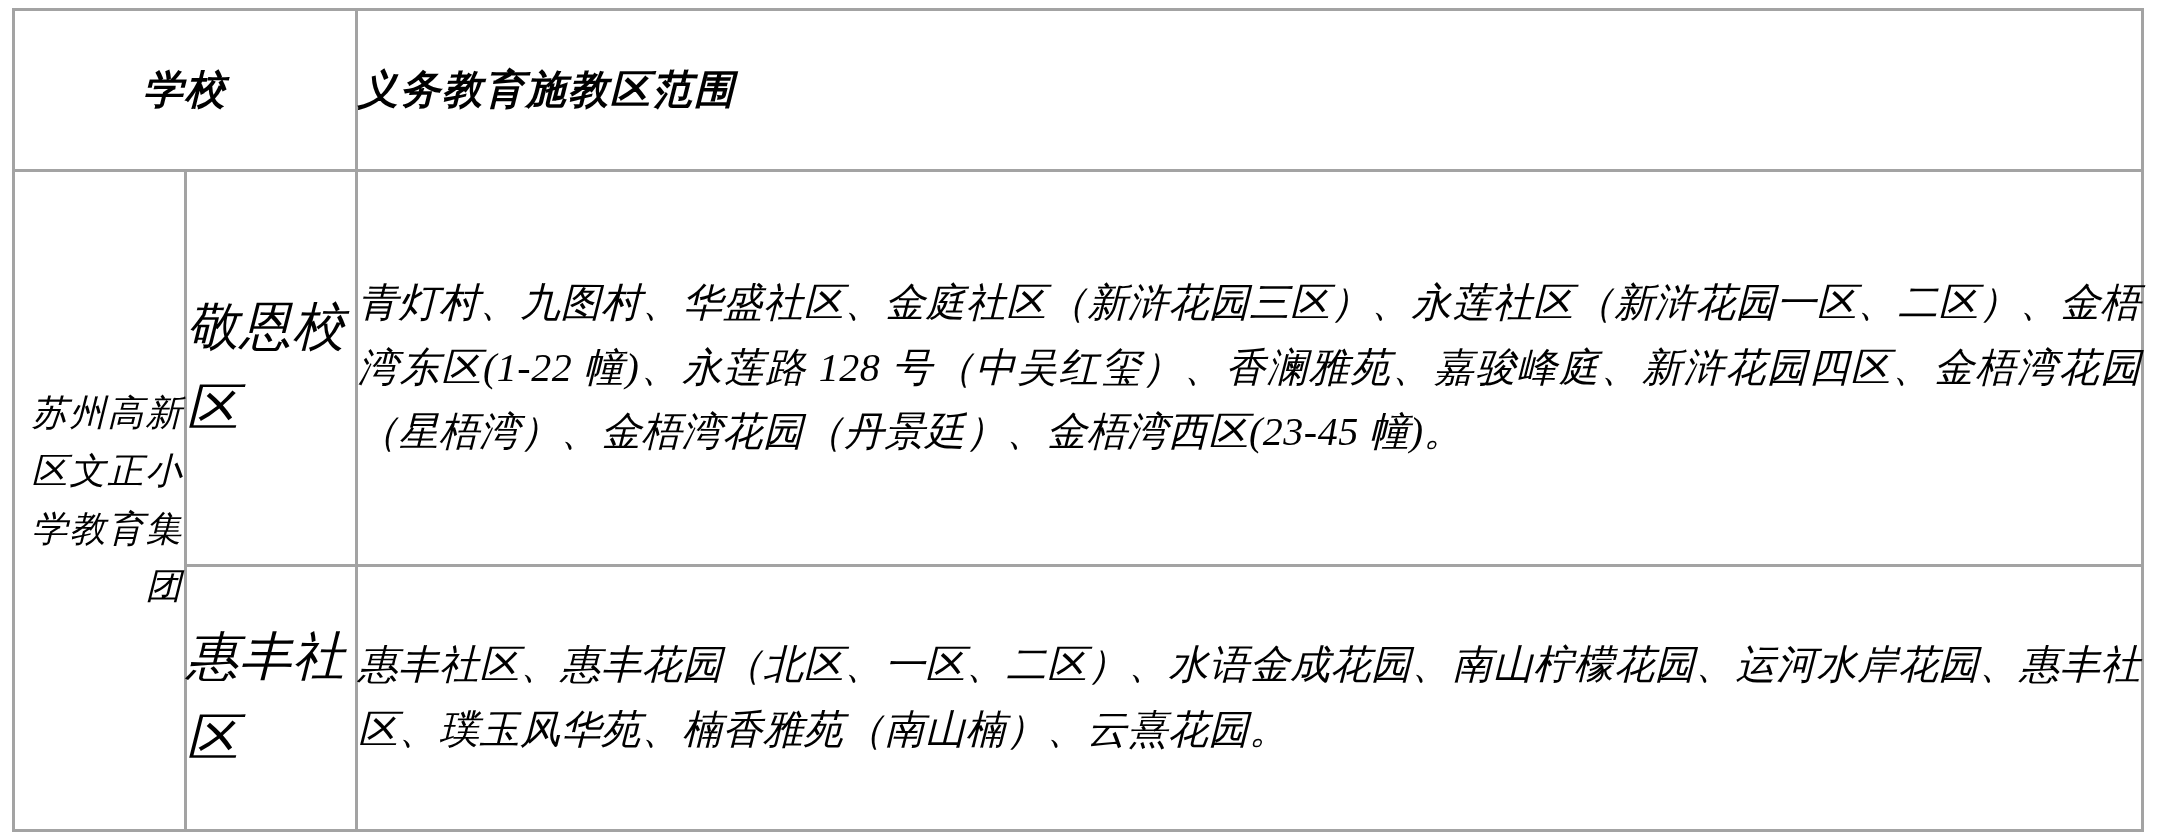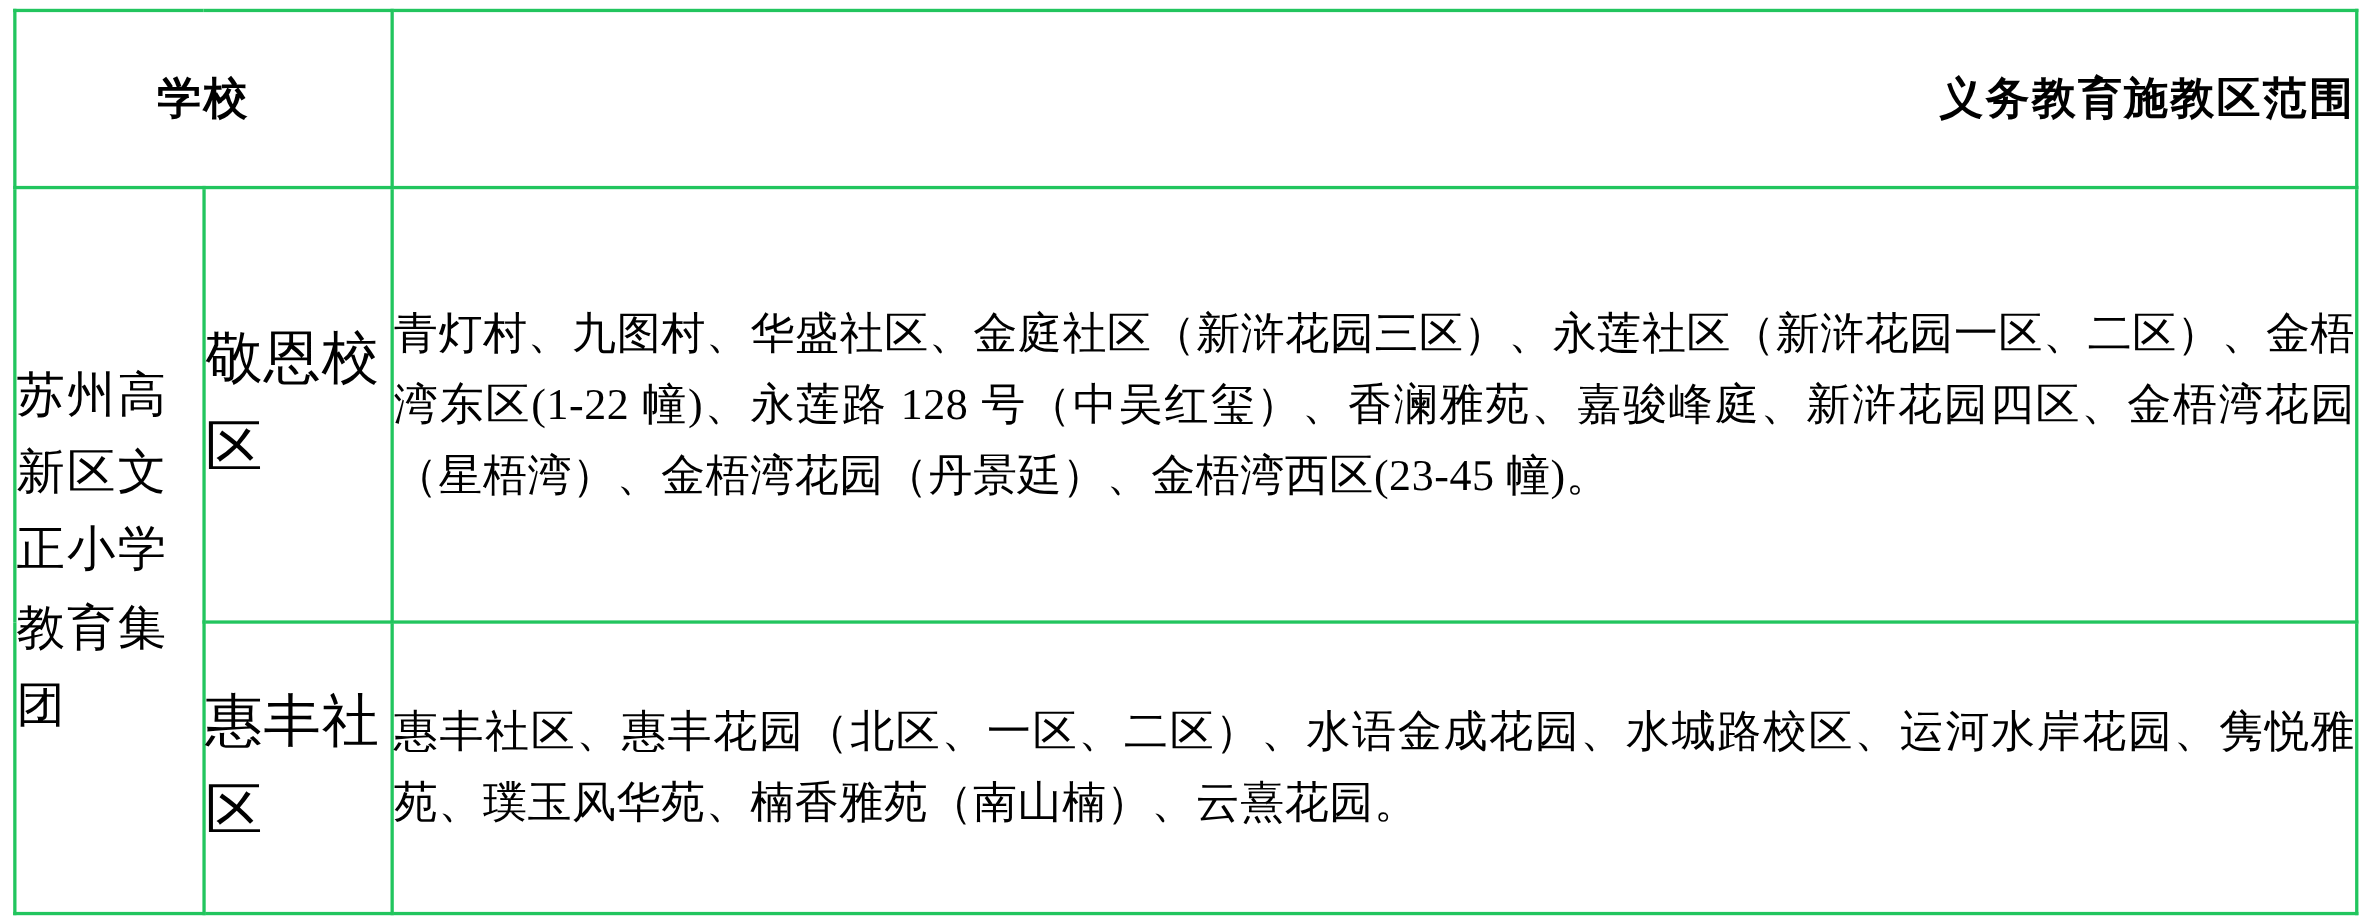--- a/index.html
+++ b/index.html
@@ -21,42 +21,43 @@
     box-sizing: border-box;
     padding: 8px 12px 0 12px;
   }
   table.edu-table {
     border-collapse: collapse;
     width: 2132px;
     table-layout: fixed;
   }
   table.edu-table td,
   table.edu-table th {
-    border: 3px solid #22c55e;
+    border: 3px solid #a3a3a3;
     vertical-align: middle;
     padding: 0;
+    font-style: italic;
   }
   .hdr-school {
     width: 340px;
     text-align: center;
     font-size: 40px;
     line-height: 1.5;
     height: 158px;
     letter-spacing: 2px;
   }
   .hdr-range {
-    text-align: right;
+    text-align: left;
     font-size: 40px;
     line-height: 1.5;
     letter-spacing: 2px;
   }
   .group-name {
     width: 340px;
-    text-align: left;
-    font-size: 44px;
+    text-align: right;
+    font-size: 36px;
     line-height: 1.6;
     letter-spacing: 2px;
   }
   .campus-name {
     width: 160px;
     text-align: left;
     font-size: 52px;
     line-height: 1.55;
     letter-spacing: 1px;
     padding: 0 10px;
@@ -90,17 +91,17 @@
         <th class="hdr-school" colspan="2">学校</th>
         <th class="hdr-range">义务教育施教区范围</th>
       </tr>
       <tr class="row-1">
         <td class="group-name" rowspan="2">苏州高新区文正小学教育集团</td>
         <td class="campus-name">敬恩校区</td>
         <td class="range-text">青灯村、九图村、华盛社区、金庭社区（新浒花园三区）、永莲社区（新浒花园一区、二区）、金梧湾东区(1-22 幢)、永莲路 128 号（中吴红玺）、香澜雅苑、嘉骏峰庭、新浒花园四区、金梧湾花园（星梧湾）、金梧湾花园（丹景廷）、金梧湾西区(23-45 幢)。</td>
       </tr>
       <tr class="row-2">
         <td class="campus-name">惠丰社区</td>
-        <td class="range-text-2">惠丰社区、惠丰花园（北区、一区、二区）、水语金成花园、水城路校区、运河水岸花园、隽悦雅苑、璞玉风华苑、楠香雅苑（南山楠）、云熹花园。</td>
+        <td class="range-text-2">惠丰社区、惠丰花园（北区、一区、二区）、水语金成花园、南山柠檬花园、运河水岸花园、惠丰社区、璞玉风华苑、楠香雅苑（南山楠）、云熹花园。</td>
       </tr>
     </tbody>
   </table>
 </div>
 
 </body></html>

